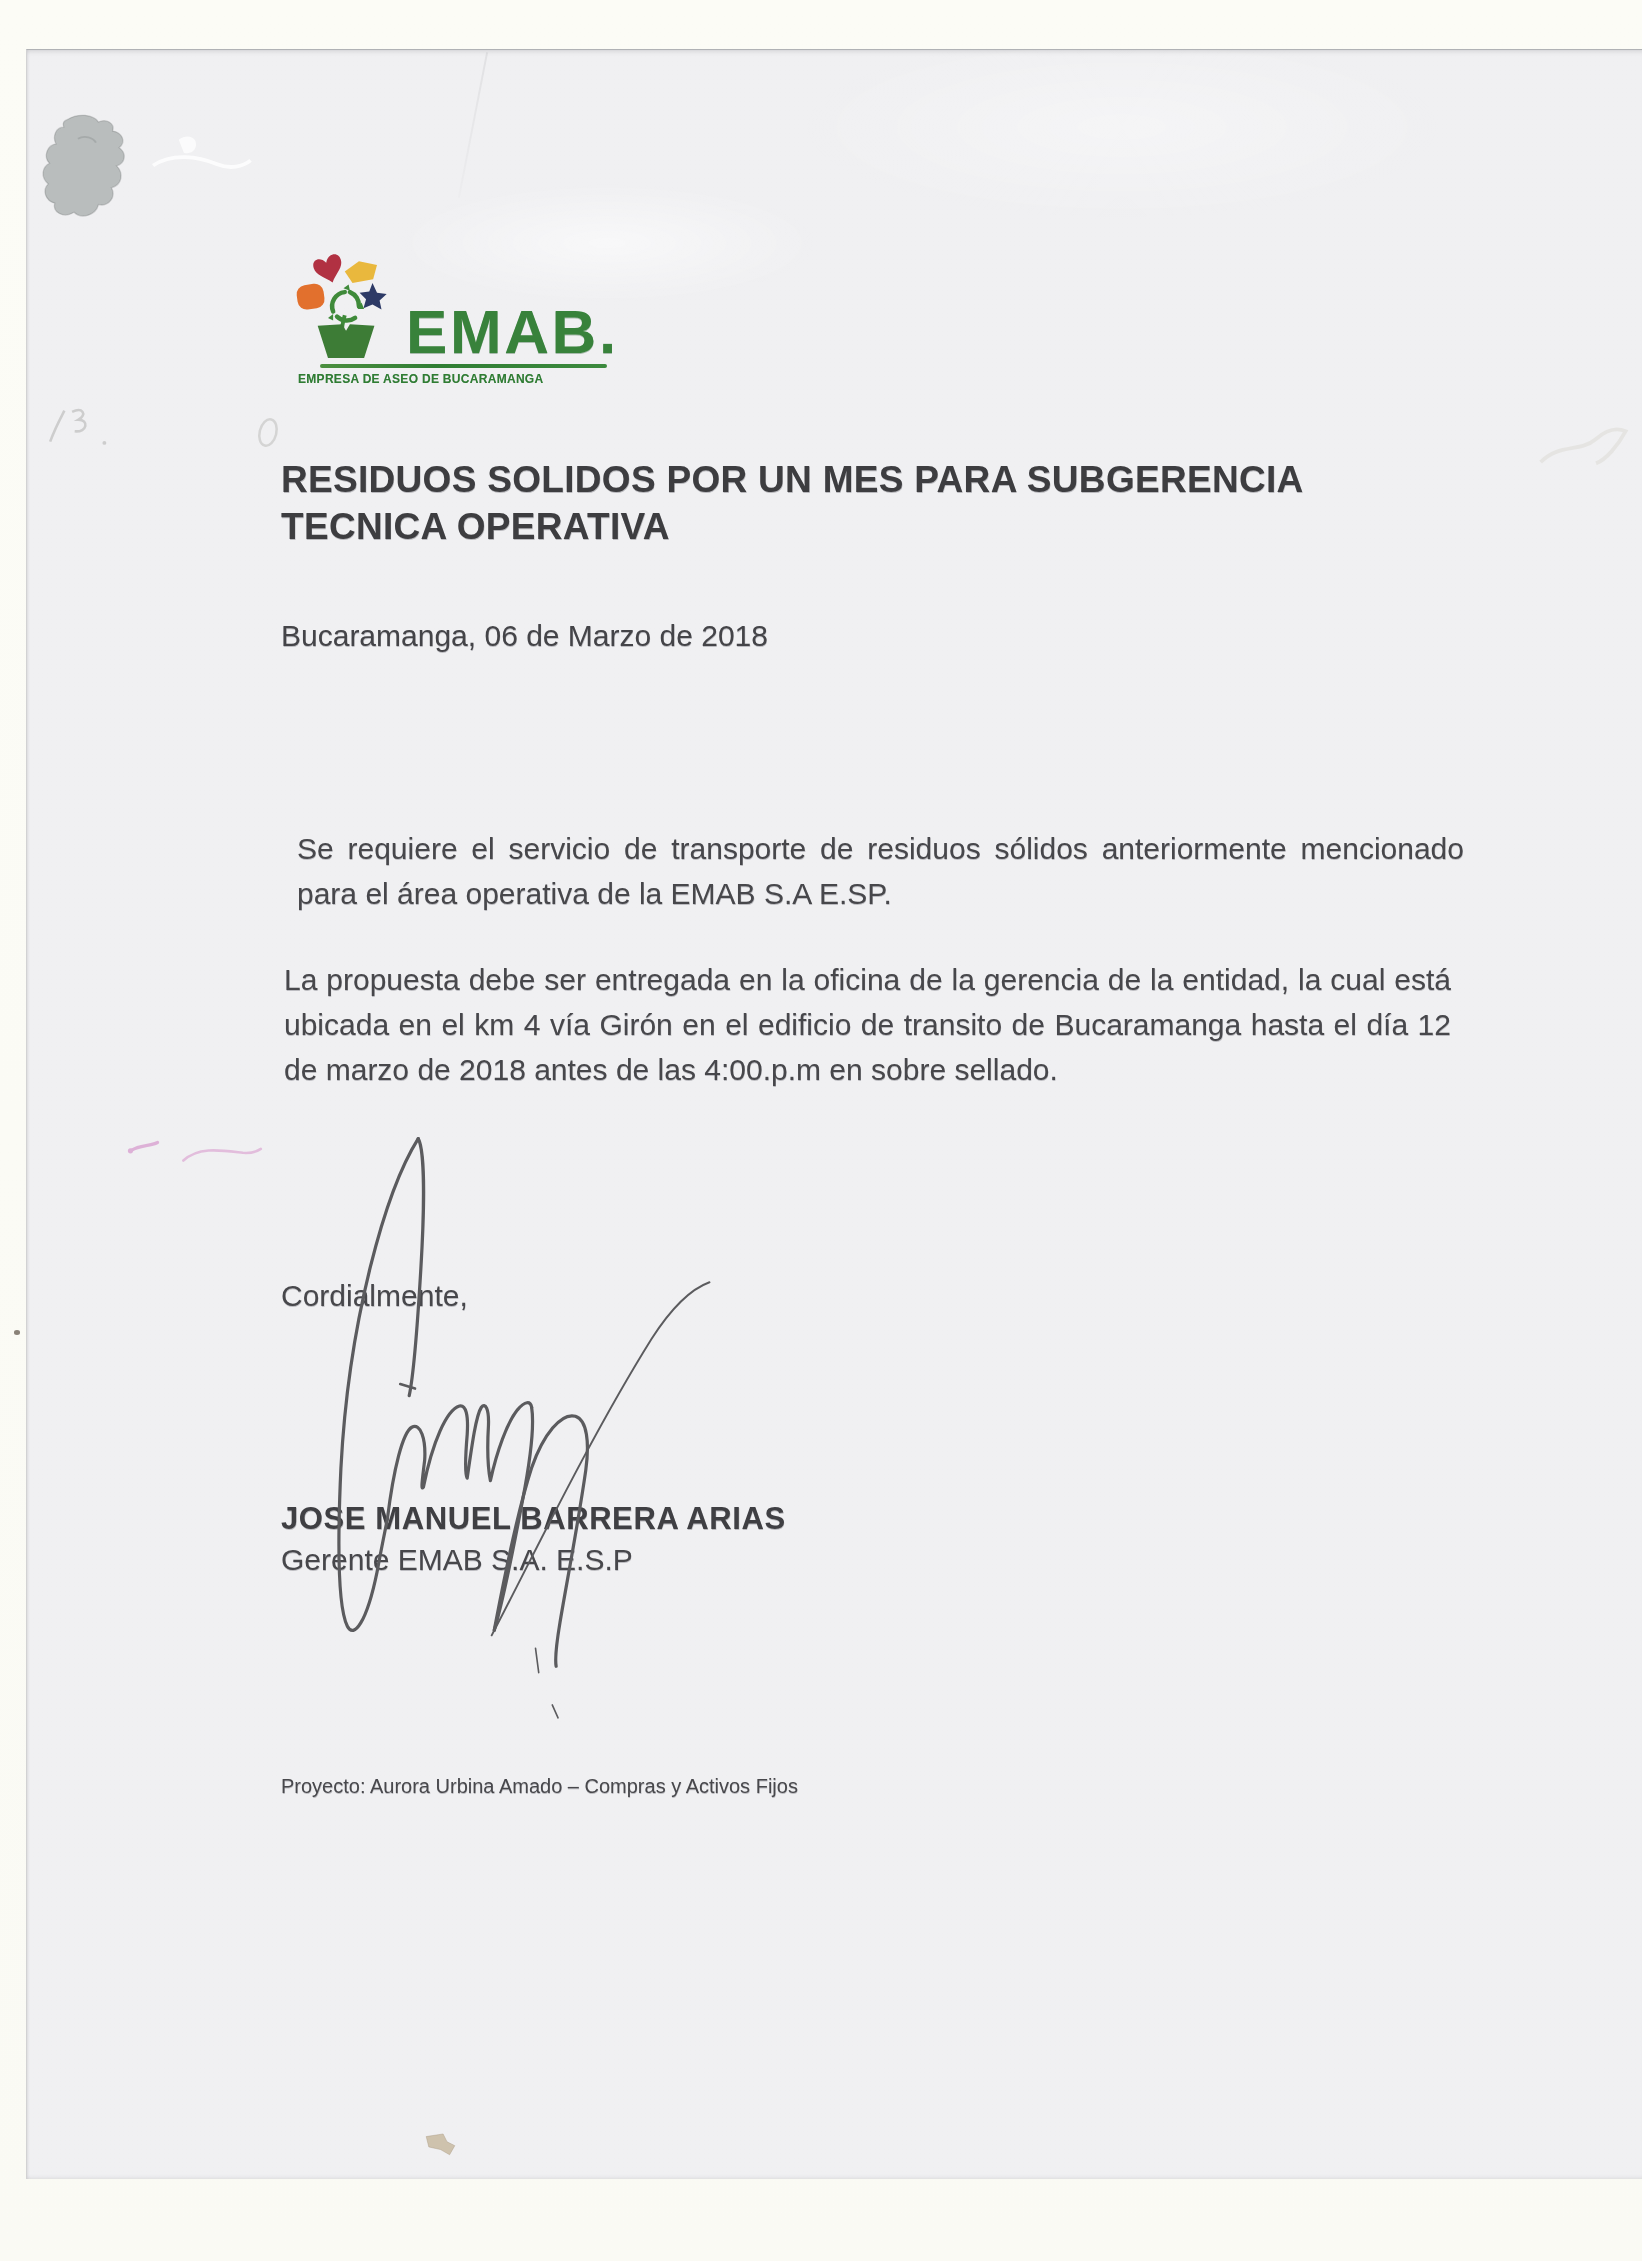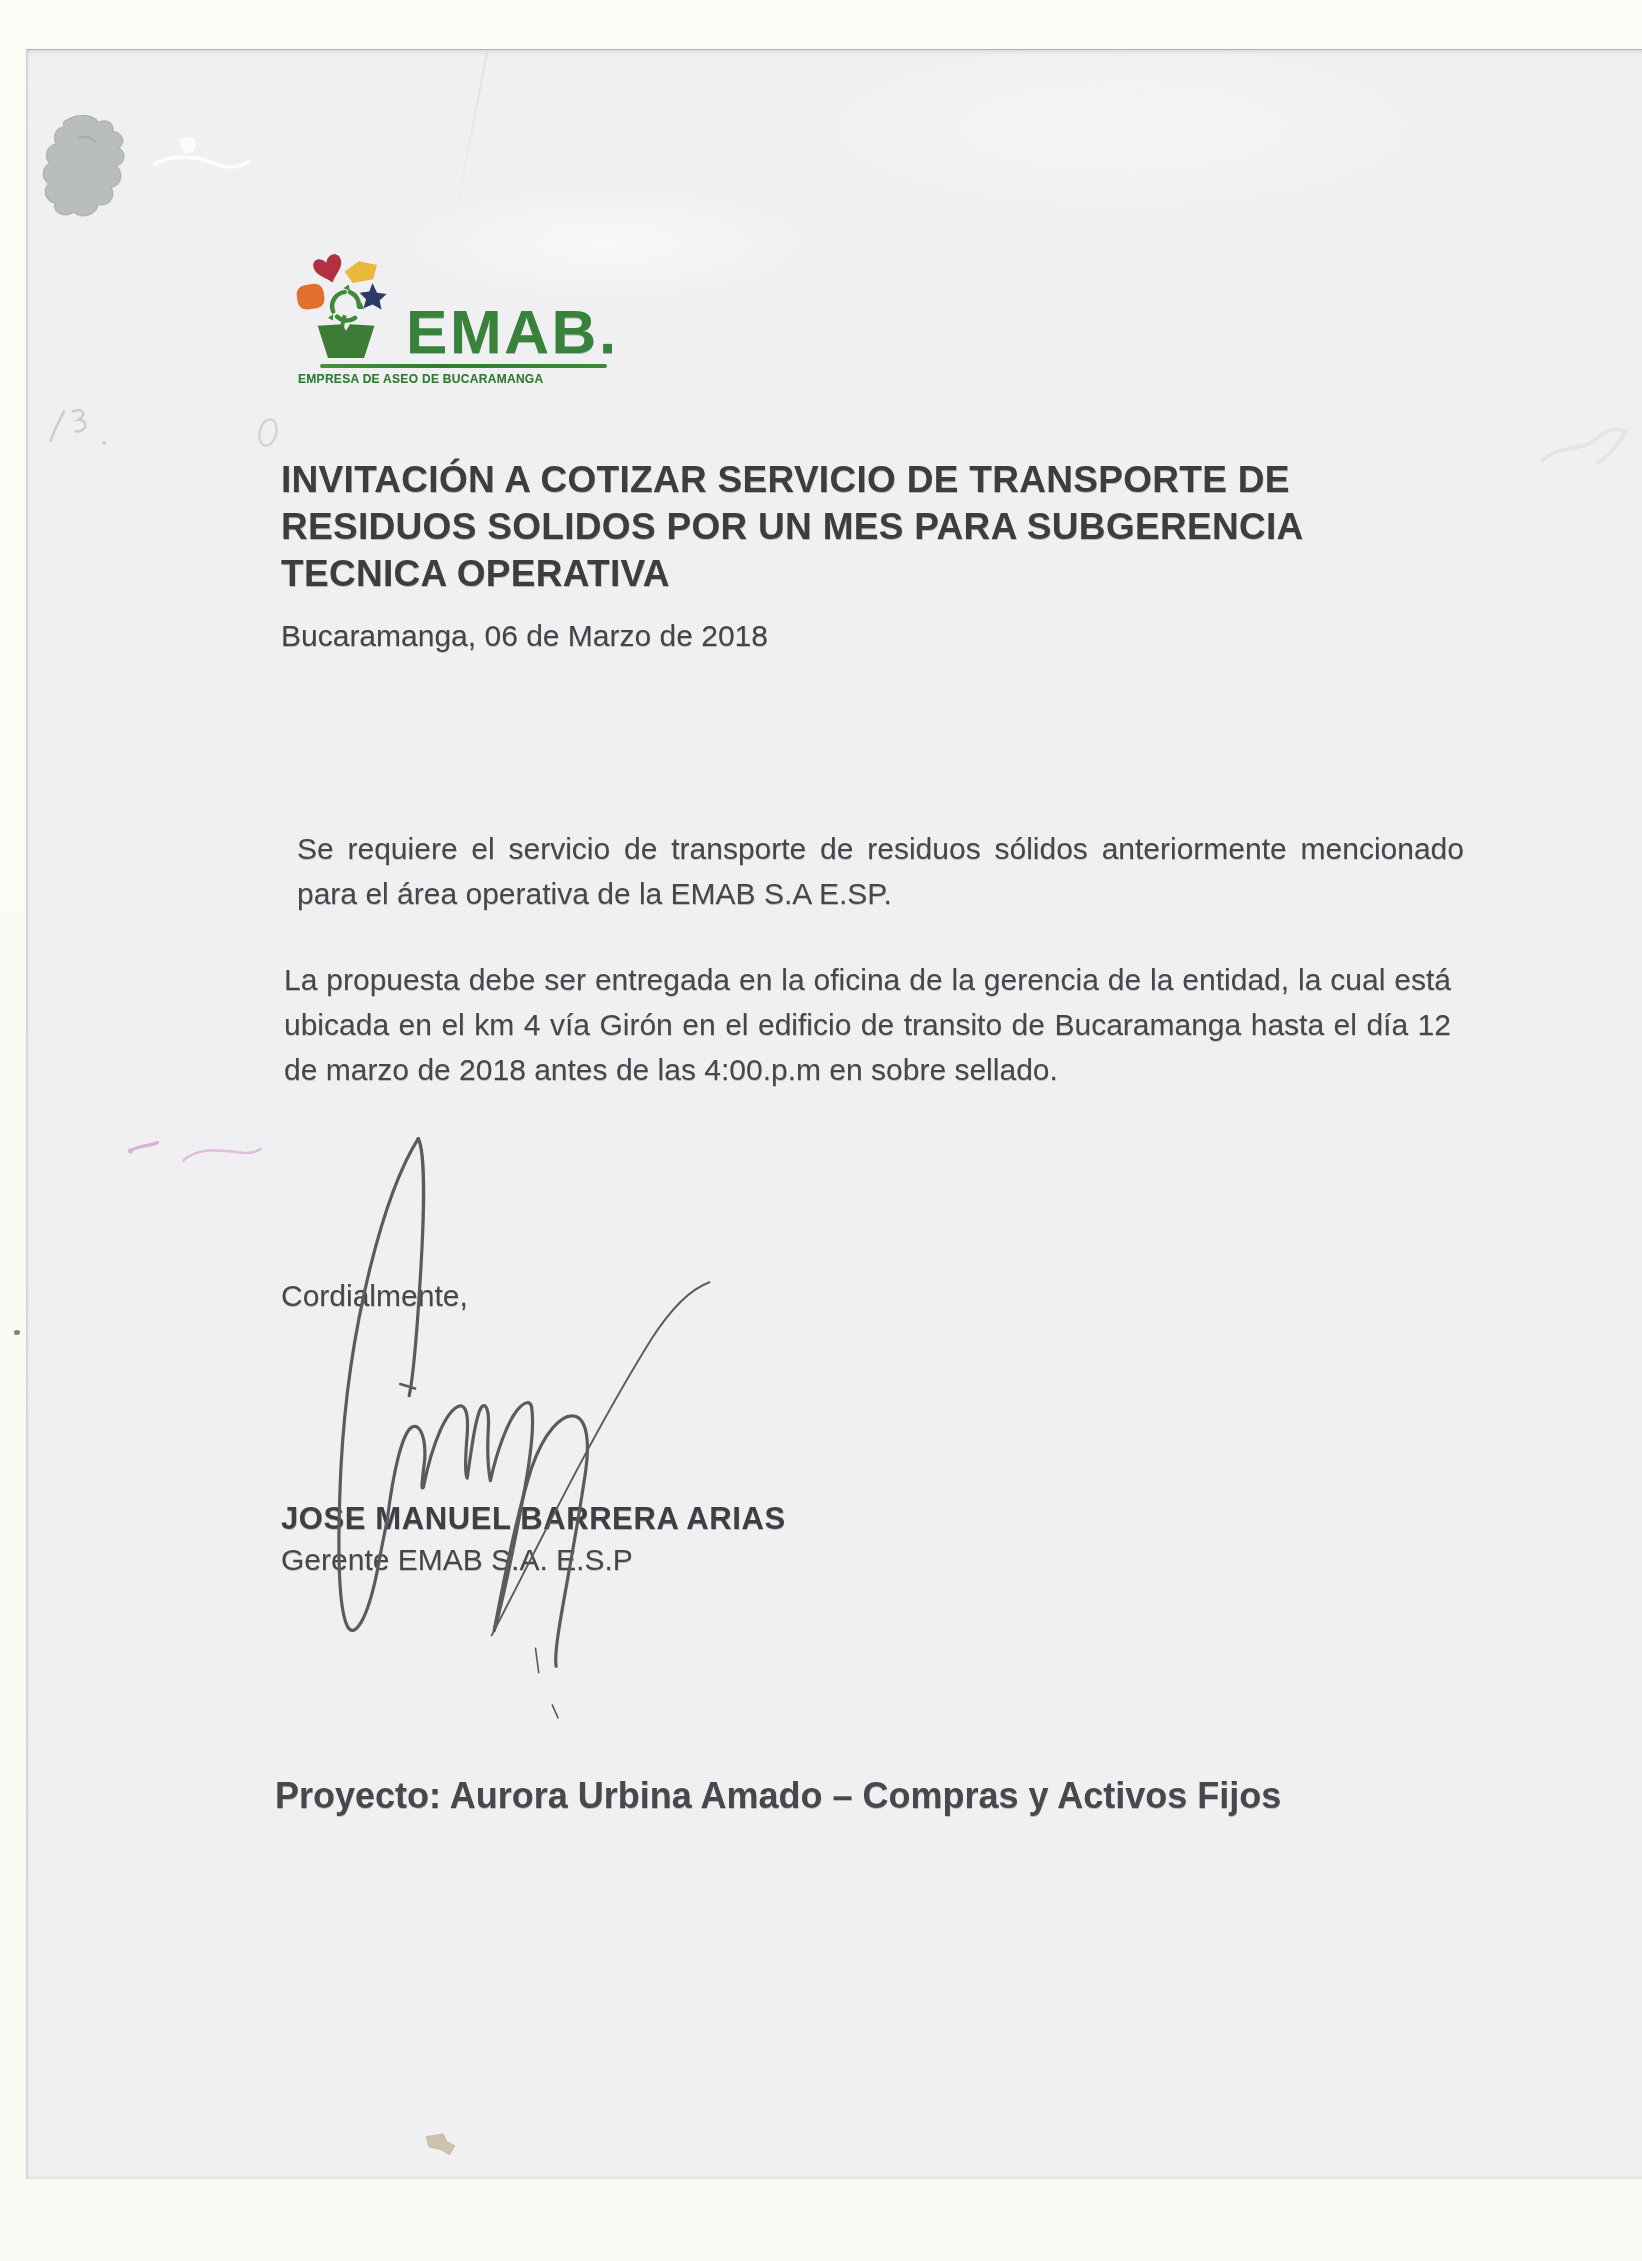--- a/index.html
+++ b/index.html
@@ -79,24 +79,23 @@
     left:254px;top:1451px;
     font-size:31px;font-weight:700;color:#3f3f43;letter-spacing:0.6px;
     text-shadow:0.4px 0.6px 0.5px rgba(70,70,78,.33);
   }
   .signer-title{
     left:254px;top:1493px;
     font-size:30px;color:#47474b;
     text-shadow:0.3px 0.5px 0.4px rgba(70,70,78,.3);
   }
   .footer-note{
-    left:248px;top:1725px;
-    font-size:36px;color:#48484c;
+    left:254px;top:1725px;
+    font-size:20px;color:#48484c;
     text-shadow:0.3px 0.5px 0.3px rgba(70,70,78,.3);
-    font-weight:bold;
   }
 
   
   .crease{
     left:445px;top:1.3px;width:1.9px;height:148px;
     background:linear-gradient(180deg, rgba(90,90,95,.10), rgba(90,90,95,.02));
     transform:rotate(11deg);
   }
   .scan-dot{
     position:absolute;left:14px;top:1330px;width:5.8px;height:4.5px;border-radius:50%;
@@ -164,21 +163,20 @@
       <circle cx="92" cy="60" r="3" fill="#9a9a98"></circle>
     </svg>
     <svg class="abs" style="left:225px;top:361px;" width="32" height="43" viewBox="0 0 50 66" opacity="0.45">
       <ellipse cx="25" cy="33" rx="13" ry="21" fill="none" stroke="#b4b4b0" stroke-width="4" transform="rotate(14 25 33)"></ellipse>
     </svg>
     <svg class="abs" style="left:1507px;top:367px;" width="97" height="58" viewBox="0 0 150 90" opacity="0.55">
       <path d="M10,70 C40,40 70,56 96,34 C112,20 128,16 142,22 C130,44 112,66 96,72" fill="none" stroke="#dddcd6" stroke-width="6"></path>
     </svg>
 
     <div class="abs title-block doc">
-      <div>INVITACIÓN A COTIZAR SERVICIO DE TRANSPORTE DE</div>
       <div>RESIDUOS SOLIDOS POR UN MES PARA SUBGERENCIA</div>
       <div>TECNICA OPERATIVA</div>
     </div>
 
     <div class="abs date-line doc">Bucaramanga, 06 de Marzo de 2018</div>
 
     <p class="abs para p1" style="margin:16px;">Se requiere el servicio de transporte de residuos sólidos anteriormente mencionado para el área operativa  de la EMAB S.A E.SP.</p>
     <p class="abs para p2" style="margin:3px;">La propuesta debe ser entregada  en la oficina de la gerencia de la entidad, la cual está ubicada en el km 4 vía Girón en el edificio de transito de Bucaramanga hasta el día 12 de marzo de 2018 antes de las 4:00.p.m en sobre sellado.</p>
 
     <div class="abs closing">Cordialmente,</div>

